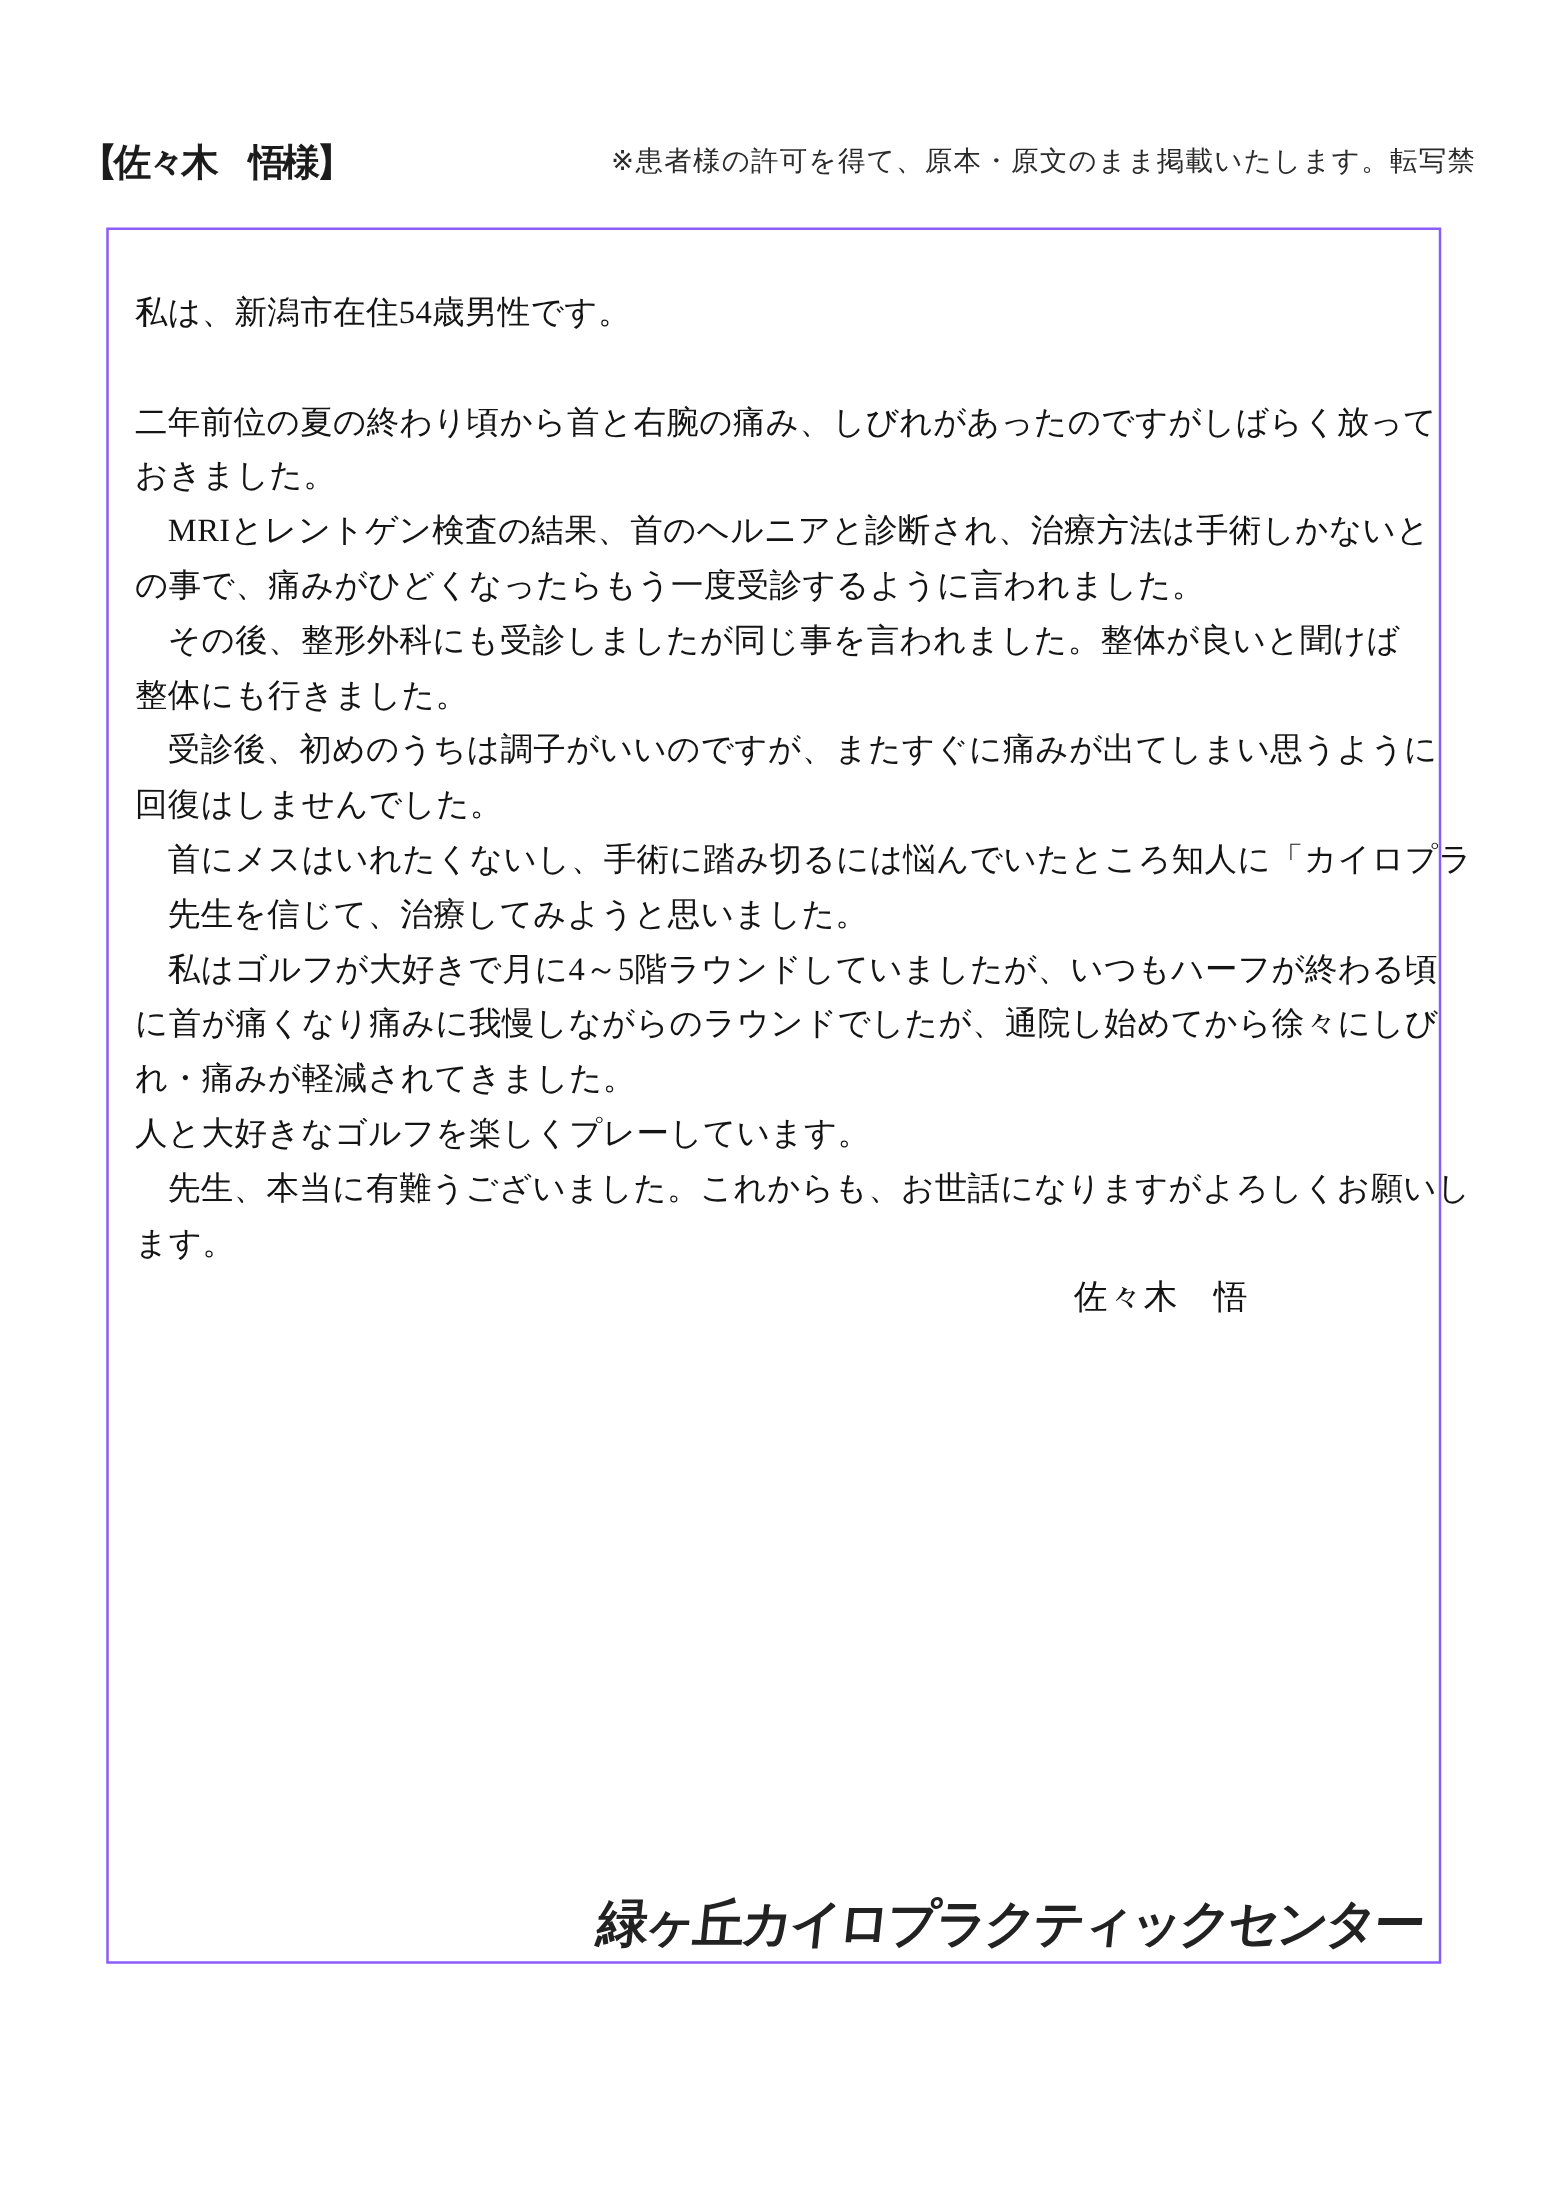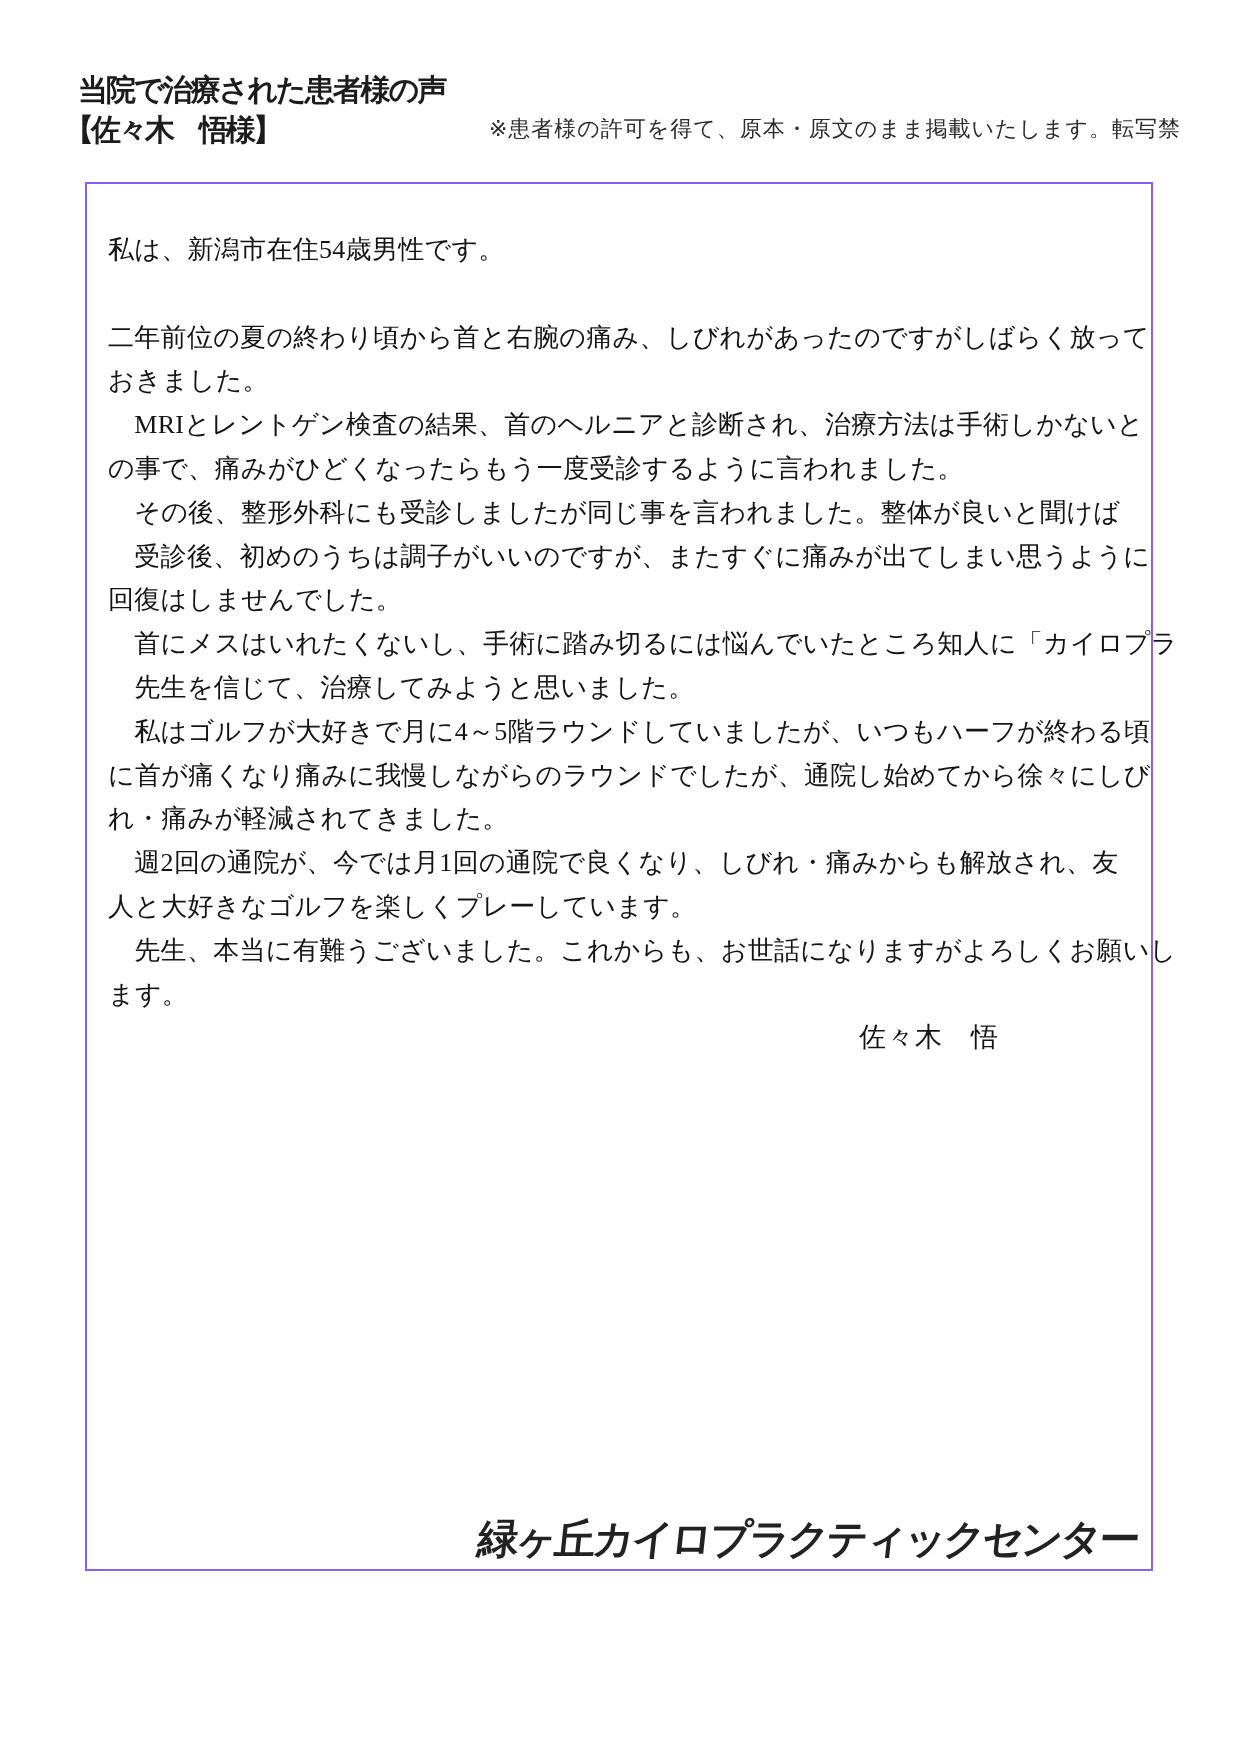--- a/index.html
+++ b/index.html
@@ -94,43 +94,42 @@
     color: #222222;
     transform: skewX(-6deg);
     white-space: pre;
   }
 </style>
 </head>
 <body>
 
 <div class="page">
 
-  <div class="doc-title">当院で治療された患者様の声</div>
 
   <div class="patient-heading">【佐々木　悟様】</div>
 
   <div class="permission-note">※患者様の許可を得て、原本・原文のまま掲載いたします。転写禁</div>
 
   <div class="letter-box">
     <div class="letter-body">
       <div class="letter-line">私は、新潟市在住54歳男性です。</div>
       <div class="letter-line"></div>
       <div class="letter-line">二年前位の夏の終わり頃から首と右腕の痛み、しびれがあったのですがしばらく放って</div>
       <div class="letter-line">おきました。</div>
       <div class="letter-line">　MRIとレントゲン検査の結果、首のヘルニアと診断され、治療方法は手術しかないと</div>
       <div class="letter-line">の事で、痛みがひどくなったらもう一度受診するように言われました。</div>
       <div class="letter-line">　その後、整形外科にも受診しましたが同じ事を言われました。整体が良いと聞けば</div>
+      <div class="letter-line">整体にも行きました。</div>
       <div class="letter-line">　受診後、初めのうちは調子がいいのですが、またすぐに痛みが出てしまい思うように</div>
       <div class="letter-line">回復はしませんでした。</div>
       <div class="letter-line">　首にメスはいれたくないし、手術に踏み切るには悩んでいたところ知人に「カイロプラ</div>
       <div class="letter-line">　先生を信じて、治療してみようと思いました。</div>
       <div class="letter-line">　私はゴルフが大好きで月に4～5階ラウンドしていましたが、いつもハーフが終わる頃</div>
       <div class="letter-line">に首が痛くなり痛みに我慢しながらのラウンドでしたが、通院し始めてから徐々にしび</div>
       <div class="letter-line">れ・痛みが軽減されてきました。</div>
-      <div class="letter-line">　週2回の通院が、今では月1回の通院で良くなり、しびれ・痛みからも解放され、友</div>
       <div class="letter-line">人と大好きなゴルフを楽しくプレーしています。</div>
       <div class="letter-line">　先生、本当に有難うございました。これからも、お世話になりますがよろしくお願いし</div>
       <div class="letter-line">ます。</div>
       <div class="signature-line">佐々木　悟</div>
     </div>
 
     <div class="clinic-logo">緑ヶ丘カイロプラクティックセンター</div>
   </div>
 
 </div>

